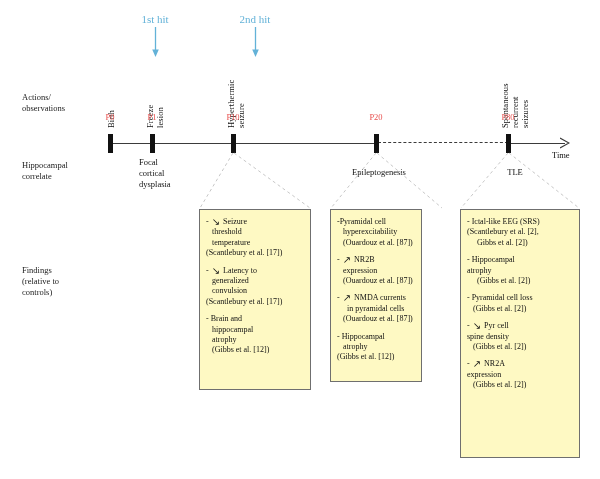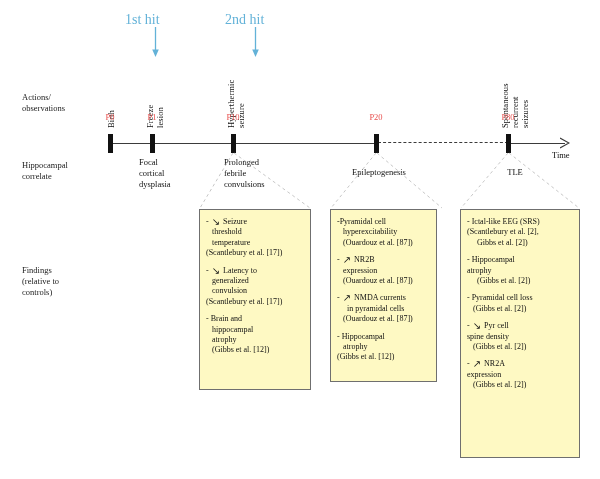--- a/index.html
+++ b/index.html
@@ -27,23 +27,23 @@
     text-align: left;
     white-space: pre-line;
   }
   #row-label-actions { left: 22px; top: 92px; width: 80px; }
   #row-label-patho   { left: 22px; top: 160px; width: 80px; }
   #row-label-findings{ left: 22px; top: 265px; width: 80px; }
 
   
   .hit {
     position: absolute;
-    font-size: 14px;
+    font-size: 11px;
     line-height: 11px;
-    text-align: left;
+    text-align: center;
     width: 60px;
   }
   .hit .hit-text { display: block; color: #63b2d8; }
   .hit .hit-arrow {
     display: block;
     margin: 2px auto 0 auto;
     width: 9px;
     height: 30px;
   }
   #hit-1 { left: 125px; top: 14px; }
@@ -150,21 +150,21 @@
   .finding-line.indent2 { padding-left: 10px; }
   .arrow-glyph {
     display: inline-block;
     font-size: 10px;
     line-height: 8px;
     vertical-align: -1px;
     padding: 0 1px;
     font-family: "DejaVu Sans", sans-serif;
   }
   #findings-box-1 { left: 199px; top: 209px; width: 112px; height: 181px; }
-  #findings-box-2 { left: 330px; top: 209px; width: 107px; height: 173px; }
+  #findings-box-2 { left: 330px; top: 209px; width: 92px; height: 173px; }
   #findings-box-3 { left: 460px; top: 209px; width: 120px; height: 249px; }
 </style>
 </head>
 <body>
 
 <div id="figure">
 
   <div class="row-label" id="row-label-actions">Actions/
 observations</div>
   <div class="row-label" id="row-label-patho">Hippocampal
@@ -212,23 +212,20 @@
 
   <div class="tick-label" style="left:90px;">P0</div>
   <div class="tick-label" style="left:132px;">P1</div>
   <div class="tick-label" style="left:213px;">P10</div>
   <div class="tick-label" style="left:356px;">P20</div>
   <div class="tick-label" style="left:488px;">P80</div>
 
   <div class="patho" style="left:139px; width:70px;">Focal
 cortical
 dysplasia</div>
-  <div class="patho" style="left:224px; width:80px;">Prolonged
-febrile
-convulsions</div>
   <div class="patho centered" style="left:334px; top:167px; width:90px;">Epileptogenesis</div>
   <div class="patho centered" style="left:490px; top:167px; width:50px;">TLE</div>
 
   <svg class="funnel" style="left:0; top:0; width:600px; height:479px;" viewBox="0 0 600 479">
     <g stroke="#b9b9b9" stroke-width="0.8" stroke-dasharray="3,3" fill="none">
 
       <line x1="233" y1="153" x2="200" y2="208"></line>
       <line x1="234" y1="153" x2="310" y2="208"></line>
 
       <line x1="376" y1="153" x2="331" y2="208"></line>

